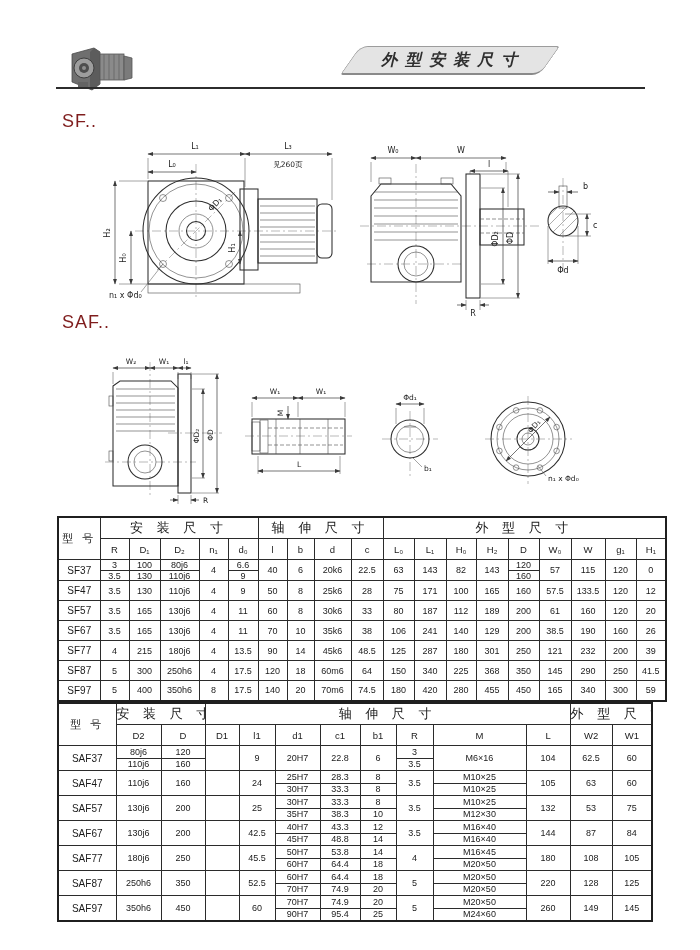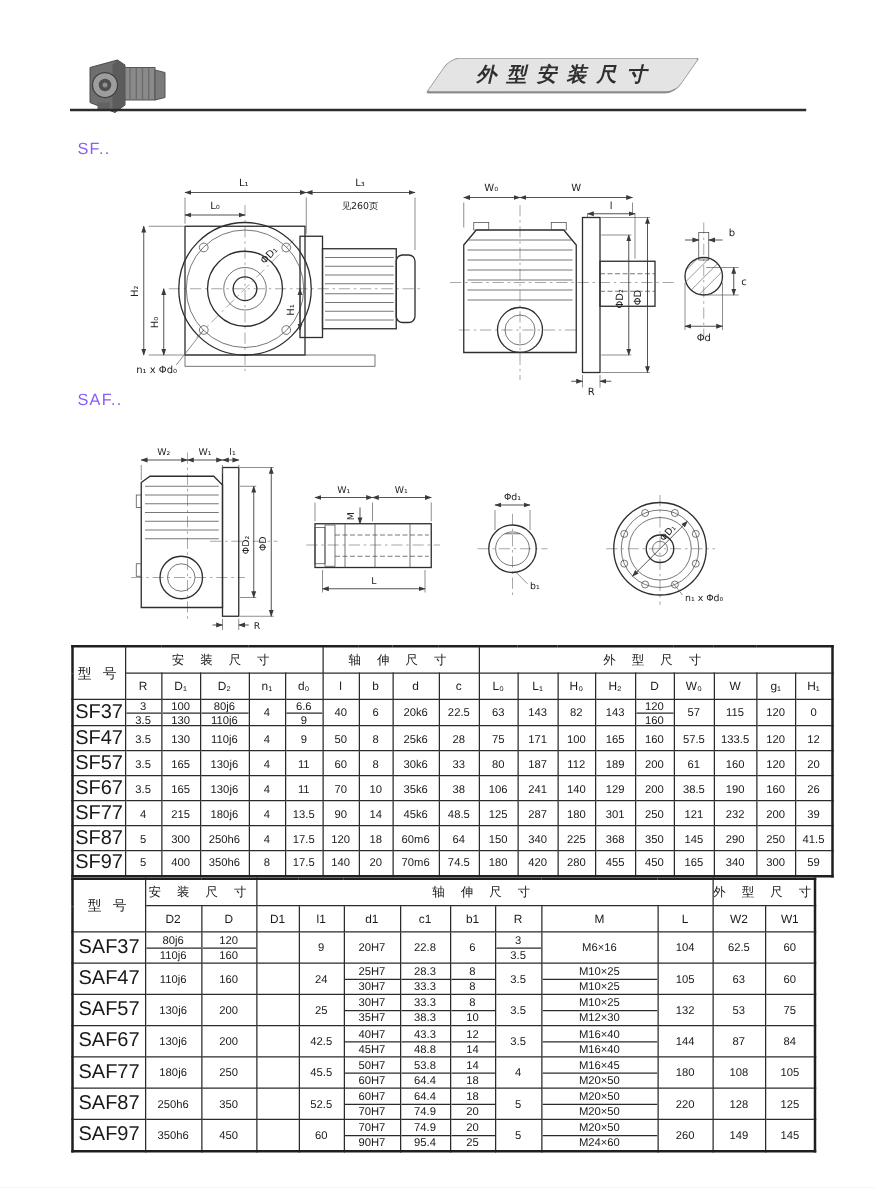--- a/index.html
+++ b/index.html
@@ -7,45 +7,45 @@
         font-family:"Liberation Sans","DejaVu Sans",sans-serif;color:#1a1a1a;}
   
   .logo{position:absolute;left:64px;top:42px;}
   .badge{position:absolute;left:350px;top:46px;width:198px;height:26px;
          background:#e4e4e4;border:1px solid #9c9c9c;border-bottom:2px solid #8a8a8a;
          transform:skewX(-35deg);border-radius:8px 3px 8px 3px;}
   .badge span{display:flex;align-items:center;justify-content:center;height:100%;
          transform:skewX(25deg);font-size:16px;font-weight:bold;letter-spacing:8px;
          color:#2f2f2f;padding-left:8px;}
   .rule{position:absolute;left:56px;top:87px;width:589px;height:0;border-top:2px solid #2c2c2c;}
-  .seclab{position:absolute;left:62px;font-size:13px;color:#8b5cf6;letter-spacing:1px;}
+  .seclab{position:absolute;left:62px;font-size:18px;color:#7f1d1d;letter-spacing:1px;}
   #sf-label{top:111px;} #saf-label{top:312px;}
   .drawing{position:absolute;}
   #sf-svg{left:95px;top:136px;} #saf-svg{left:100px;top:356px;}
   
   .ol{stroke:#2e2e2e;stroke-width:1.05;fill:none;}
   .th{stroke:#4a4a4a;stroke-width:0.6;fill:none;}
   .cl{stroke:#8a8a8a;stroke-width:0.6;fill:none;stroke-dasharray:9 3 2 3;}
   .dim{stroke:#3a3a3a;stroke-width:0.7;fill:none;}
   .ext{stroke:#5a5a5a;stroke-width:0.55;fill:none;}
   .ht{stroke:#5a5a5a;stroke-width:0.5;}
   text.dl{font-family:"DejaVu Sans",sans-serif;font-size:8px;fill:#222;}
   text.dls{font-family:"DejaVu Sans",sans-serif;font-size:7.5px;fill:#222;}
   
   .tblwrap{position:absolute;left:57px;}
   #t1wrap{top:516px;} #t2wrap{top:702px;}
   table{border-collapse:collapse;table-layout:fixed;width:596px;background:#fff;
         border:2px solid #1f1f1f;}
   th,td{border:1px solid #2b2b2b;text-align:center;vertical-align:middle;padding:0;
         font-weight:normal;overflow:hidden;white-space:nowrap;}
-  th.group-h{font-size:10px;letter-spacing:5px;height:20px;}
+  th.group-h{font-size:13px;letter-spacing:5px;height:20px;}
   th.col-h{font-size:9.5px;height:20px;}
   th.model-h{font-size:11px;letter-spacing:3px;}
   td{font-size:9px;}
-  td.model{font-size:16px;}
+  td.model{font-size:10px;}
   #t1 tbody tr{height:20px;} #t2 tbody tr{height:24px;}
   .split{display:flex;flex-direction:column;width:100%;}
   #t1 .split{height:20px;} #t2 .split{height:24px;}
   .split>div{flex:1;display:flex;align-items:center;justify-content:center;}
   .split>div:first-child{border-bottom:1px solid #2b2b2b;}
 </style>
 </head>
 <body>
 
 <div class="page">

